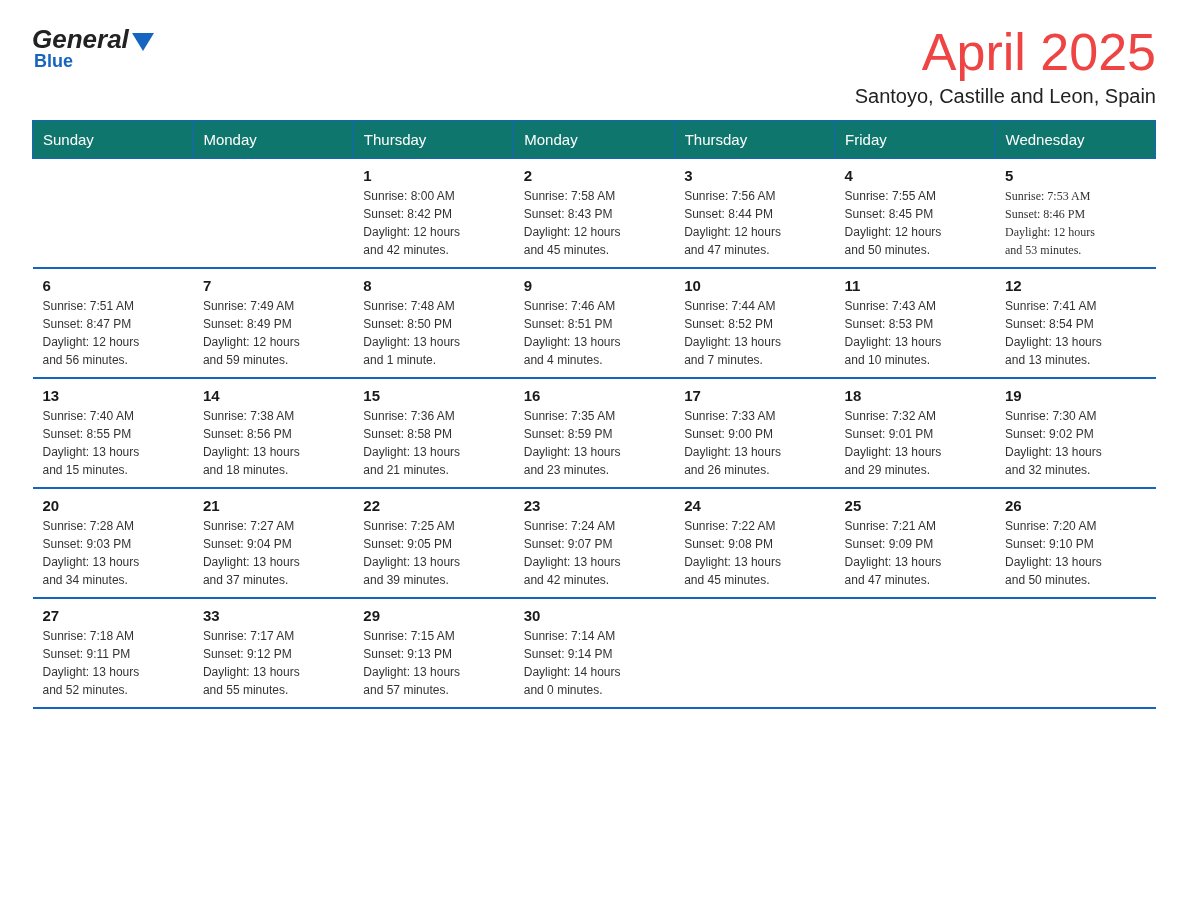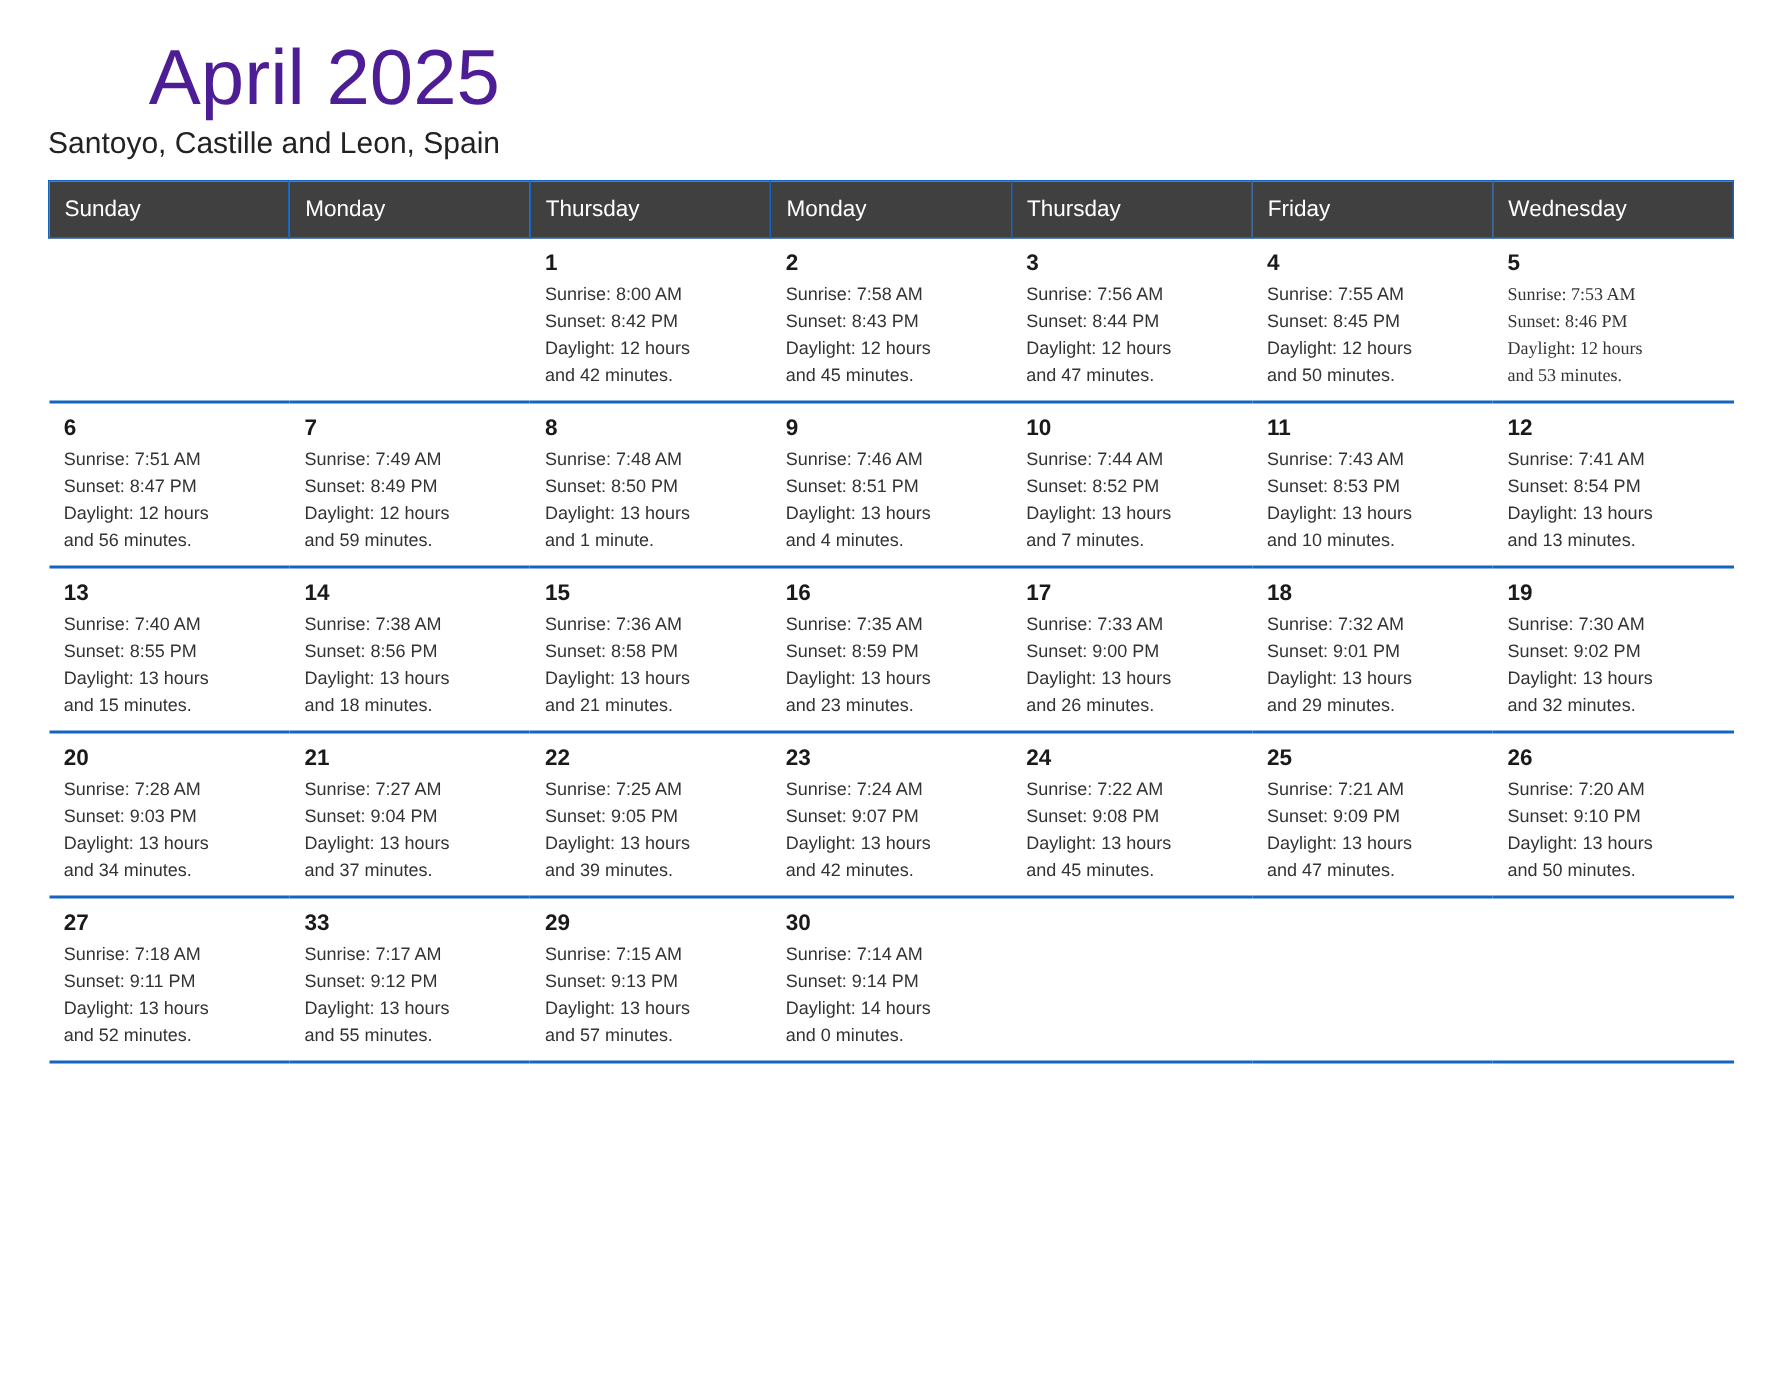--- a/index.html
+++ b/index.html
@@ -14,35 +14,35 @@
       justify-content: space-between;
       align-items: flex-start;
       margin-bottom: 8px;
     }
     .title-section {
       text-align: right;
     }
     .month-title {
       font-size: 52px;
       font-weight: 300;
-      color: #4c1d95;
+      color: #ef4444;
       line-height: 1.1;
     }
     .subtitle {
       font-size: 20px;
       color: #222;
       margin-top: 4px;
     }
     .calendar-table {
       width: 100%;
       border-collapse: collapse;
       margin-top: 12px;
     }
     .calendar-table thead tr {
-      background-color: #404040;
+      background-color: #0f766e;
     }
     .calendar-table thead th {
       color: #fff;
       padding: 10px 10px;
       text-align: left;
       font-size: 15px;
       font-weight: normal;
       border: 1px solid #1565c0;
     }
     .calendar-table tbody tr {
@@ -88,20 +88,29 @@
       font-weight: bold;
       color: #1565c0;
       margin-top: -4px;
       margin-left: 2px;
     }
   </style>
 </head>
 <body>
 
 <div class="header-row">
+  <div class="logo-wrapper">
+    <div class="logo-line1">
+      <span class="logo-g">General</span>
+      <svg width="22" height="18" viewBox="0 0 22 18" style="margin-left:3px;margin-top:4px;">
+        <polygon points="0,0 22,0 11,18" fill="#1565c0"></polygon>
+      </svg>
+    </div>
+    <div class="logo-line2">Blue</div>
+  </div>
   <div class="title-section">
     <div class="month-title">April 2025</div>
     <div class="subtitle">Santoyo, Castille and Leon, Spain</div>
   </div>
 </div>
 
 <table class="calendar-table">
   <thead>
     <tr>
       <th>Sunday</th>

